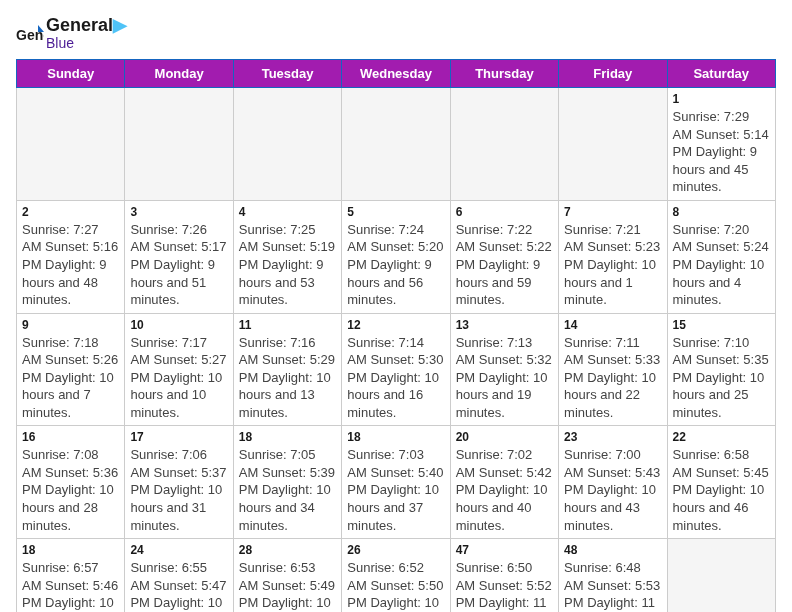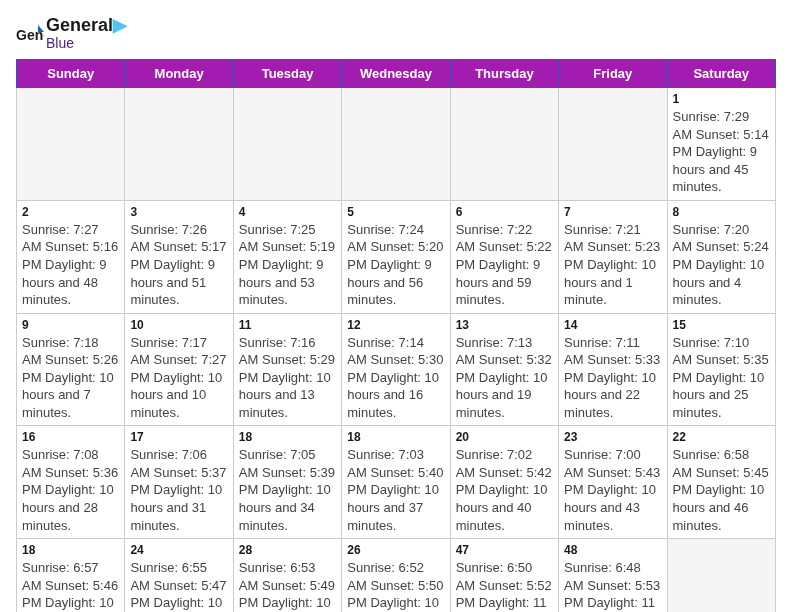--- a/index.html
+++ b/index.html
@@ -183,21 +183,21 @@
         <td>
           <span class="day-number">9</span>
           <div class="day-info">Sunrise: 7:18 AM
 Sunset: 5:26 PM
 Daylight: 10 hours
 and 7 minutes.</div>
         </td>
         <td>
           <span class="day-number">10</span>
           <div class="day-info">Sunrise: 7:17 AM
-Sunset: 7:27 PM
+Sunset: 5:27 PM
 Daylight: 10 hours
 and 10 minutes.</div>
         </td>
         <td>
           <span class="day-number">11</span>
           <div class="day-info">Sunrise: 7:16 AM
 Sunset: 5:29 PM
 Daylight: 10 hours
 and 13 minutes.</div>
         </td>

